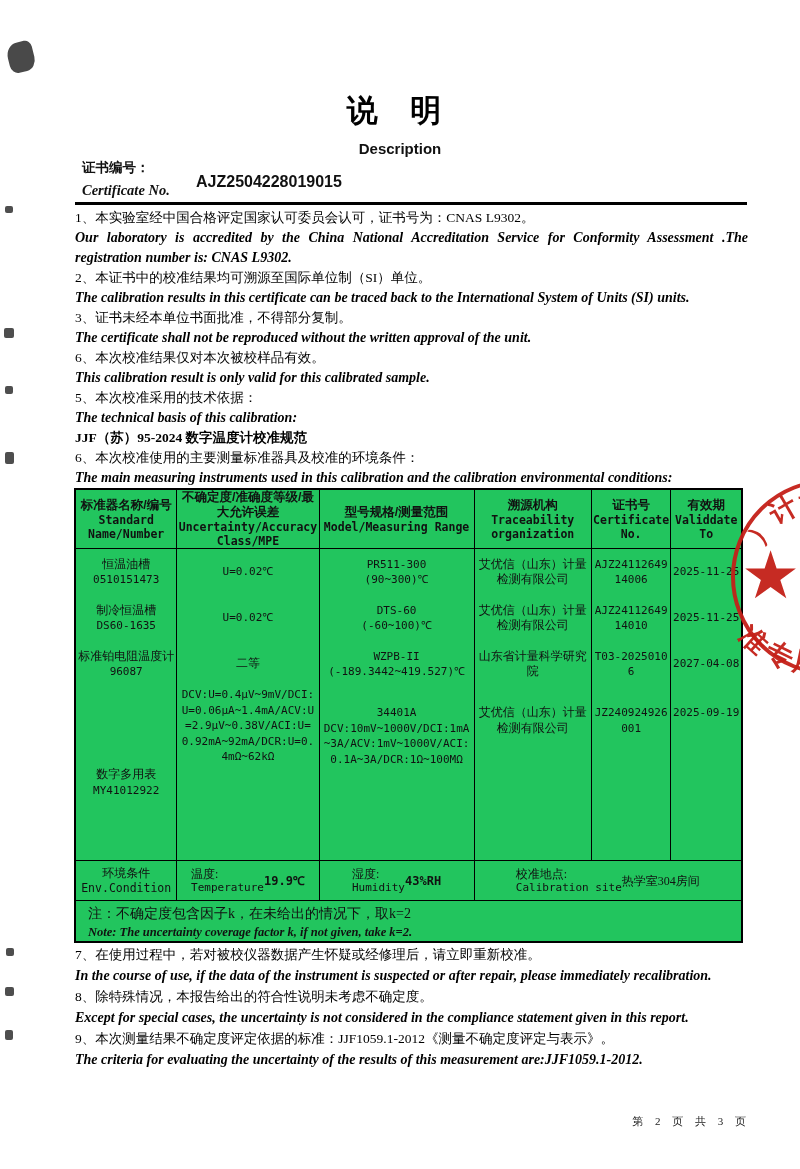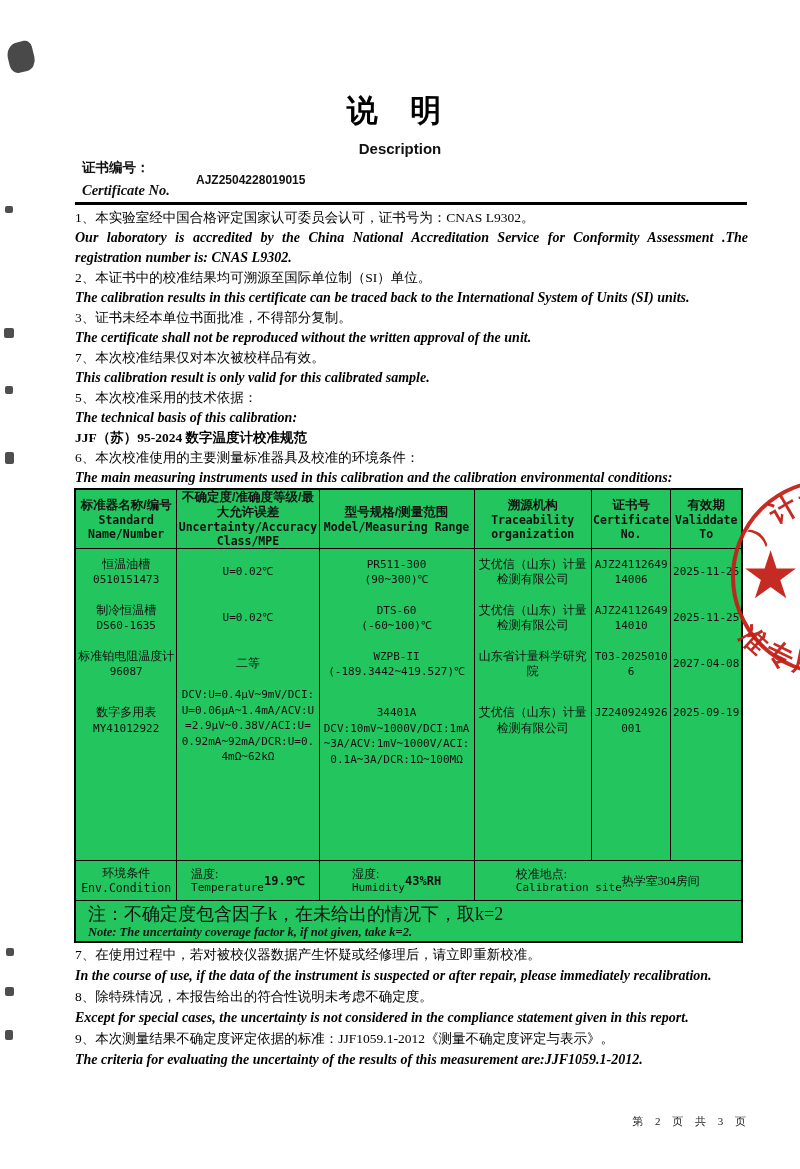--- a/index.html
+++ b/index.html
@@ -15,21 +15,21 @@
   }
   .subtitle{
     position:absolute;top:140px;left:0;width:100%;text-align:center;
     font-family:"Liberation Sans",sans-serif;font-weight:bold;font-size:15px;
   }
   .certblock{position:absolute;left:82px;top:159px;}
   .certlabel-cn{font-family:"Liberation Sans",sans-serif;font-size:13.5px;font-weight:bold;}
   .certlabel-en{font-size:14.5px;font-weight:bold;font-style:italic;margin-top:5px;}
   .certno{
     position:absolute;left:196px;top:173px;
-    font-family:"Liberation Sans",sans-serif;font-size:12px;font-weight:600;
+    font-family:"Liberation Sans",sans-serif;font-size:16px;font-weight:600;
   }
   .toprule{position:absolute;left:75px;top:202px;width:672px;height:2.5px;background:#000;}
   
   .notes{position:absolute;left:75px;width:673px;line-height:20px;}
   .notes-top{top:208px;}
   .notes-bottom{top:944px;line-height:21px;}
   .ncn{font-size:13.5px;color:#000;}
   .nen{font-size:14px;font-weight:bold;font-style:italic;text-align:justify;color:#000;}
   .nbold{font-size:13.5px;font-weight:bold;color:#000;}
   
@@ -63,21 +63,21 @@
   .tenv{height:40px;border-top:1.5px solid #000;justify-content:space-between;}
   .envcell{flex-direction:row;font-size:12px;line-height:14px;}
   .envlbl{display:flex;flex-direction:column;align-items:flex-start;justify-content:center;text-align:left;}
   .envval{font-family:"DejaVu Sans Mono",monospace;font-size:12px;font-weight:bold;}
   .cenv{width:269px;}
   
   .tnote{
     height:41px;border-top:1.5px solid #000;box-sizing:border-box;
     padding:3px 10px 0 12px;display:flex;flex-direction:column;justify-content:center;
   }
-  .notecn{font-size:18px;line-height:18px;}
+  .notecn{font-size:14px;line-height:18px;}
   .noteen{font-size:12.5px;font-weight:bold;font-style:italic;line-height:18px;}
   
   .footer{
     position:absolute;left:600px;top:1114px;width:148px;text-align:right;
     font-size:11px;letter-spacing:2px;word-spacing:5px;color:#222;
   }
   
   .stamp{position:absolute;left:0;top:0;width:800px;height:1169px;pointer-events:none;}
   .stamp-circle{
     position:absolute;left:731px;top:479px;width:196px;height:196px;
@@ -117,21 +117,21 @@
   <div class="certno">AJZ2504228019015</div>
   <div class="toprule"></div>
 
   <div class="notes notes-top">
     <div class="ncn">1、本实验室经中国合格评定国家认可委员会认可，证书号为：CNAS L9302。</div>
     <div class="nen">Our laboratory is accredited by the China National Accreditation Service for Conformity Assessment .The registration number is: CNAS L9302.</div>
     <div class="ncn">2、本证书中的校准结果均可溯源至国际单位制（SI）单位。</div>
     <div class="nen">The calibration results in this certificate can be traced back to the International System of Units (SI) units.</div>
     <div class="ncn">3、证书未经本单位书面批准，不得部分复制。</div>
     <div class="nen">The certificate shall not be reproduced without the written approval of the unit.</div>
-    <div class="ncn">7、本次校准结果仅对本次被校样品有效。</div>
+    <div class="ncn">6、本次校准结果仅对本次被校样品有效。</div>
     <div class="nen">This calibration result is only valid for this calibrated sample.</div>
     <div class="ncn">5、本次校准采用的技术依据：</div>
     <div class="nen">The technical basis of this calibration:</div>
     <div class="nbold">JJF（苏）95-2024 数字温度计校准规范</div>
     <div class="ncn">6、本次校准使用的主要测量标准器具及校准的环境条件：</div>
     <div class="nen">The main measuring instruments used in this calibration and  the calibration environmental conditions:</div>
   </div>
 
   <div class="stable">
 
@@ -169,21 +169,21 @@
             <span class="lat">0510151473</span>
           </div>
         <div class="entry e2">
             <span>制冷恒温槽</span>
             <span class="lat">DS60-1635</span>
           </div>
         <div class="entry e3">
             <span>标准铂电阻温度计</span>
             <span class="lat">96087</span>
           </div>
-        <div class="entry e4" style="padding-top:18px;">
+        <div class="entry e4" style="padding-top:18px;justify-content:center;">
             <span>数字多用表</span>
             <span class="lat">MY41012922</span>
           </div>
       </div>
       <div class="tcell bodycell c2">
         <div class="entry e1 lat">U=0.02℃</div>
         <div class="entry e2 lat">U=0.02℃</div>
         <div class="entry e3">二等</div>
         <div class="entry e4 lat wrapall">DCV:U=0.4μV~9mV/DCI:U=0.06μA~1.4mA/ACV:U=2.9μV~0.38V/ACI:U=0.92mA~92mA/DCR:U=0.4mΩ~62kΩ</div>
       </div>

